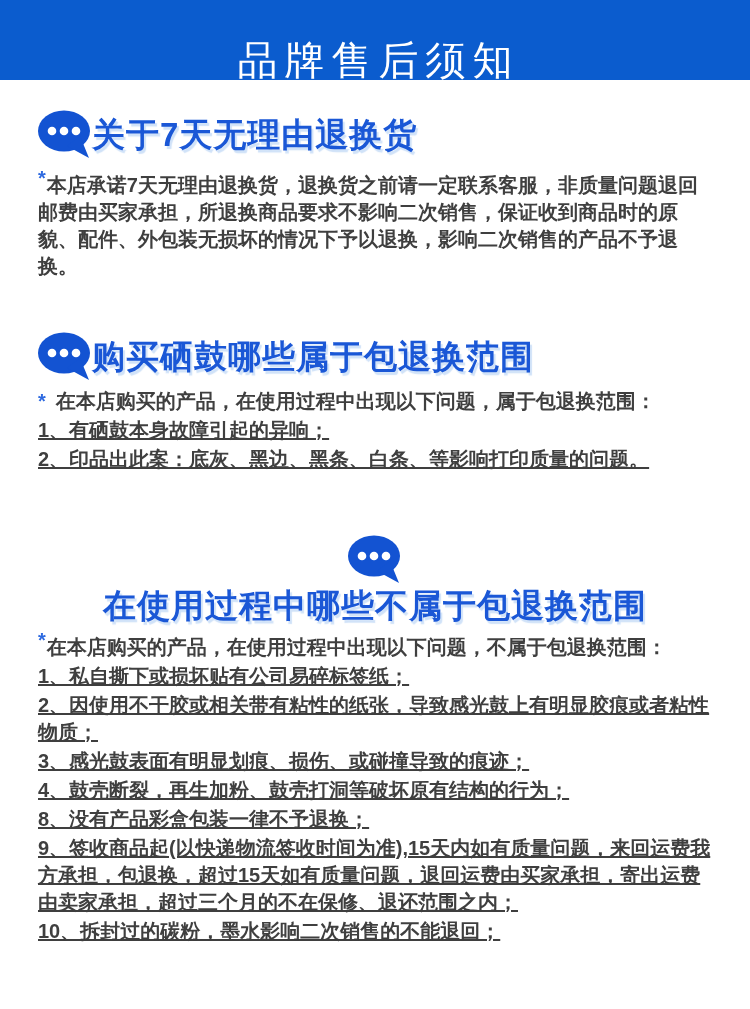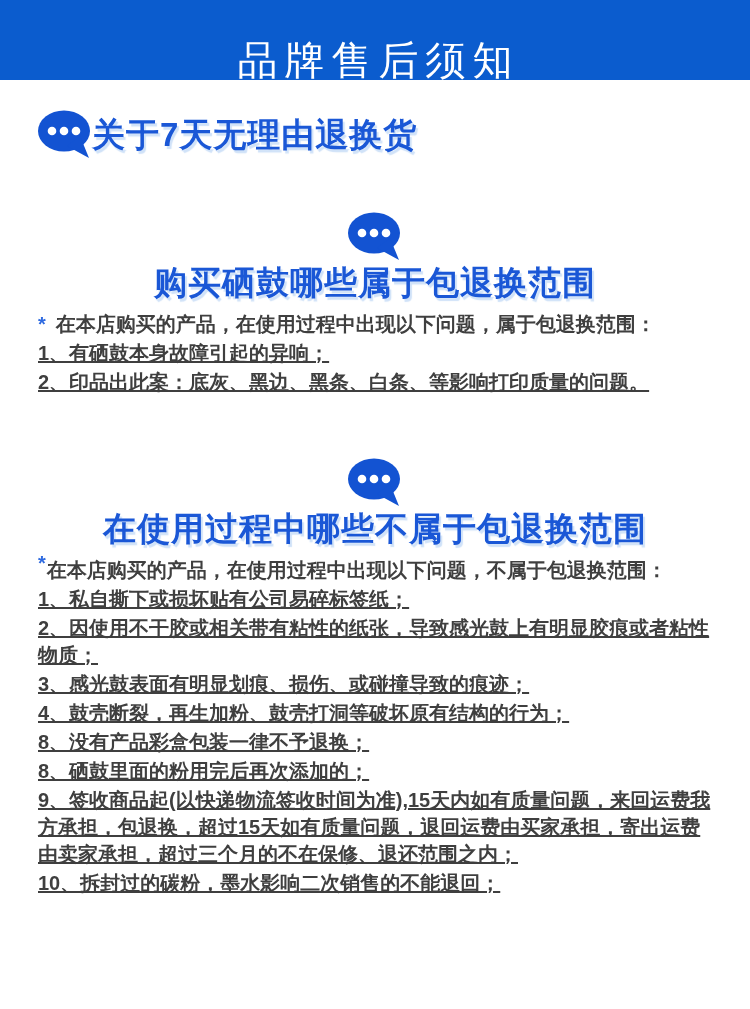--- a/index.html
+++ b/index.html
@@ -20,21 +20,21 @@
     height:80px;background:var(--banner_bg);
     display:flex;align-items:flex-end;justify-content:center;
   }
   .banner-title{
     margin:0;color:var(--title_text);font-size:40px;font-weight:500;
     letter-spacing:7px;padding-left:7px;line-height:1;
   }
   .content{padding:0 38px;}
   .section-head{display:flex;align-items:center;}
   .s1 .section-head{margin-top:30px;}
-  .s2 .section-head{margin-top:52px;flex-direction:column;}
+  .s2 .section-head{margin-top:52px;}
   .s3 .section-head{margin-top:62px;flex-direction:column;}
   .section-title{
     margin:0;font-size:33px;font-weight:bold;color:var(--heading_text);
     letter-spacing:1px;line-height:1.3;
     text-shadow:2px 3px 1px rgba(150,190,240,0.45);
   }
   .bubble{flex:0 0 auto;display:block;width:54px;height:50px;}
   .para{
     margin:12px 0 0;font-size:20px;line-height:27px;font-weight:bold;
     color:var(--body_text);
@@ -61,20 +61,21 @@
         <svg width="54" height="50" viewBox="0 0 54 50" xmlns="http://www.w3.org/2000/svg">
           <ellipse cx="26" cy="21" rx="26" ry="20.5" fill="var(--icon_blue)"></ellipse>
           <path d="M29 36 L51 48 L42 26 Z" fill="var(--icon_blue)"></path>
           <circle cx="14" cy="21" r="4.3" fill="#ffffff"></circle>
           <circle cx="26" cy="21" r="4.3" fill="#ffffff"></circle>
           <circle cx="38" cy="21" r="4.3" fill="#ffffff"></circle>
         </svg>
       </span>
       <h2 class="section-title">关于7天无理由退换货</h2>
     </div>
+    <p class="para intro"><span class="star sup">*</span><span>本店承诺7天无理由退换货，退换货之前请一定联系客服，非质量问题退回邮费由买家承担，所退换商品要求不影响二次销售，保证收到商品时的原貌、配件、外包装无损坏的情况下予以退换，影响二次销售的产品不予退换。</span></p>
   </section>
 
   <section class="section s2">
     <div class="section-head">
       <span class="bubble">
         <svg width="54" height="50" viewBox="0 0 54 50" xmlns="http://www.w3.org/2000/svg">
           <ellipse cx="26" cy="21" rx="26" ry="20.5" fill="var(--icon_blue)"></ellipse>
           <path d="M29 36 L51 48 L42 26 Z" fill="var(--icon_blue)"></path>
           <circle cx="14" cy="21" r="4.3" fill="#ffffff"></circle>
           <circle cx="26" cy="21" r="4.3" fill="#ffffff"></circle>
@@ -100,18 +101,17 @@
         </svg>
       </span>
       <h2 class="section-title">在使用过程中哪些不属于包退换范围</h2>
     </div>
     <p class="para intro"><span class="star sup">*</span><span>在本店购买的产品，在使用过程中出现以下问题，不属于包退换范围：</span></p>
     <p class="para item">1、私自撕下或损坏贴有公司易碎标签纸；</p>
     <p class="para item">2、因使用不干胶或相关带有粘性的纸张，导致感光鼓上有明显胶痕或者粘性物质；</p>
     <p class="para item">3、感光鼓表面有明显划痕、损伤、或碰撞导致的痕迹；</p>
     <p class="para item">4、鼓壳断裂，再生加粉、鼓壳打洞等破坏原有结构的行为；</p>
     <p class="para item">8、没有产品彩盒包装一律不予退换；</p>
-    <p class="para item">8、硒鼓里面的粉用完后再次添加的；</p>
     <p class="para item">9、签收商品起(以快递物流签收时间为准),15天内如有质量问题，来回运费我方承担，包退换，超过15天如有质量问题，退回运费由买家承担，寄出运费由卖家承担，超过三个月的不在保修、退还范围之内；</p>
     <p class="para item">10、拆封过的碳粉，墨水影响二次销售的不能退回；</p>
   </section>
 
 </main>
 
 </body></html>

